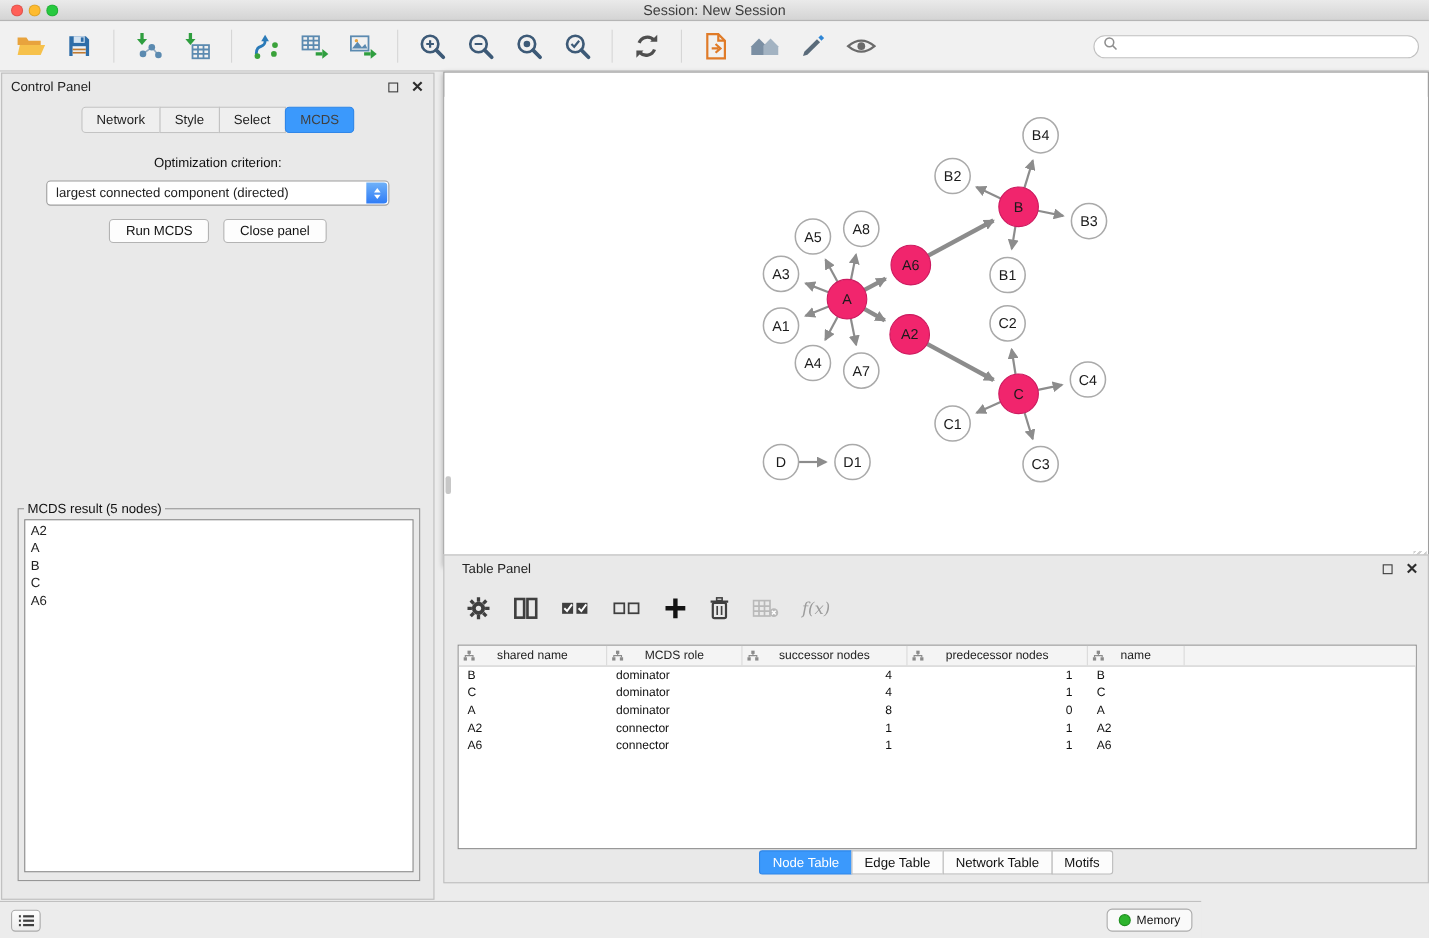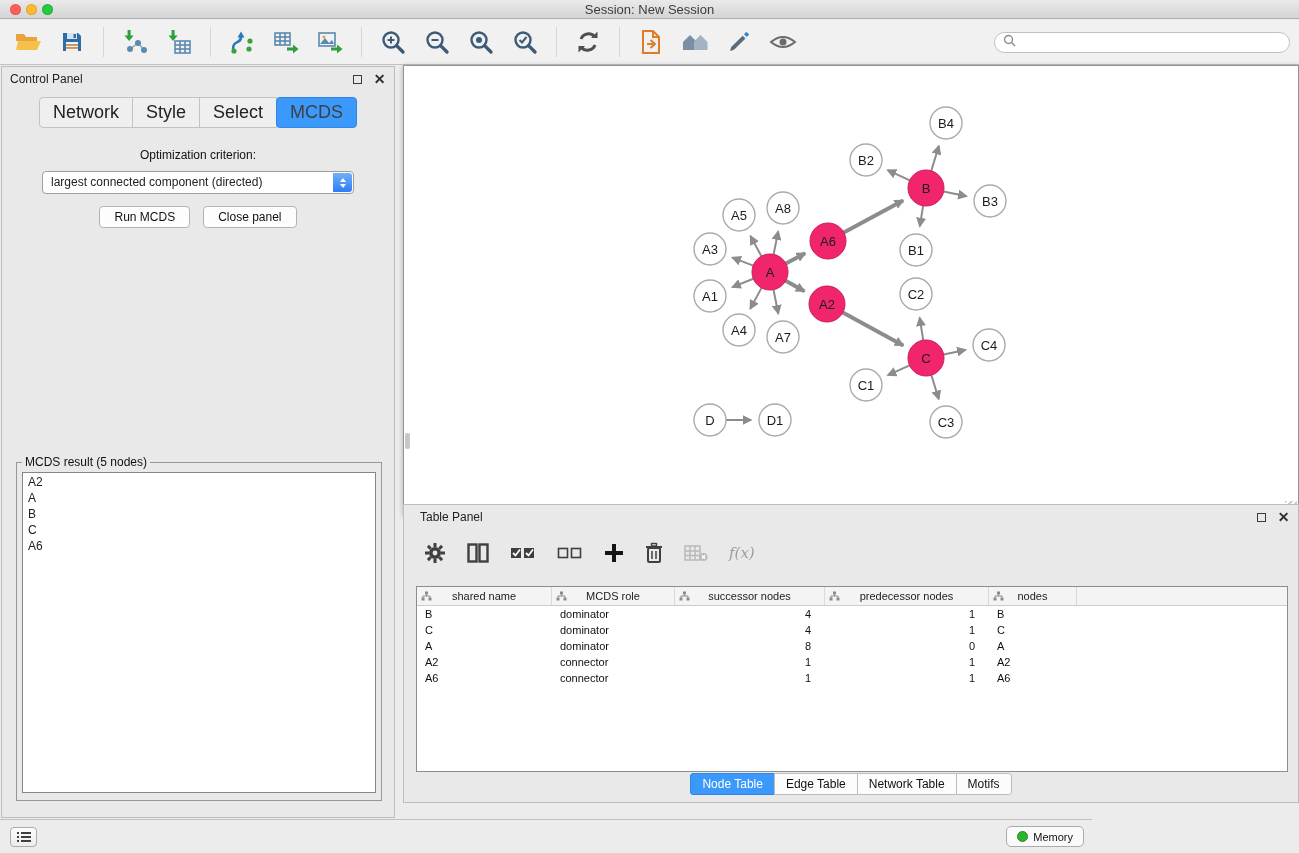--- a/index.html
+++ b/index.html
@@ -28,21 +28,21 @@
 
   
   .control-panel { position:absolute; left:1px; top:66px; width:394px; height:752px;
     background:#e9e9e9; border:1px solid #bdbdbd; }
   .panel-header { height:24px; display:flex; align-items:center; padding:0 8px; font-size:12px; color:#222; }
   .panel-header .spacer { flex:1; }
   .panel-btn { margin-left:9px; display:flex; align-items:center; justify-content:center; width:13px; height:13px; }
   .float-glyph { width:9px; height:9px; border:1.5px solid #3c3c3c; display:block; }
   .close-glyph { font-size:14px; font-weight:bold; color:#2d2d2d; line-height:13px; }
   .cp-tabs { display:flex; justify-content:center; margin-top:6px; }
-  .cp-tab { padding:4px 13px; font-size:18px; background:#efefef; border:1px solid #c3c3c3; margin-left:-1px; }
+  .cp-tab { padding:4px 13px; font-size:12px; background:#efefef; border:1px solid #c3c3c3; margin-left:-1px; }
   .cp-tab:first-child { margin-left:0; border-radius:4px 0 0 4px; }
   .cp-tab:last-child { border-radius:0 4px 4px 0; }
   .cp-tab.active { background:#3b99fc; color:#404040; border-color:#2f86e8; border-radius:4px; position:relative; z-index:1; }
   .opt-label { text-align:center; font-size:12px; margin-top:20px; color:#111; }
   .dropdown { position:relative; width:312px; height:23px; margin:9px auto 0; background:#fff;
     border:1px solid #9e9e9e; border-radius:4px; font-size:12px; line-height:21px; padding-left:8px; }
   .dropdown .stepper { position:absolute; right:1px; top:1px; bottom:1px; width:19px; border-radius:0 3px 3px 0;
     background:linear-gradient(#6fb1f9,#2f7cf6); display:flex; flex-direction:column; align-items:center; justify-content:center; }
   .stepper .up { width:0; height:0; border-left:3.5px solid transparent; border-right:3.5px solid transparent;
     border-bottom:4.5px solid #fff; margin-bottom:2px; }
@@ -536,21 +536,21 @@
             </svg></span>
           <span>predecessor nodes</span>
         </div>
         <div class="th" style="width: 88px;">
           <span class="col-type-icon"><svg width="11" height="10" viewBox="0 0 11 10">
               <rect x="4" y="0.5" width="3" height="3" fill="#8a8a8a"></rect>
               <rect x="0.5" y="6.5" width="3" height="3" fill="#8a8a8a"></rect>
               <rect x="7.5" y="6.5" width="3" height="3" fill="#8a8a8a"></rect>
               <path d="M5.5 3.5 V5 M2 6.5 V5 h7 v1.5" stroke="#8a8a8a" fill="none"></path>
             </svg></span>
-          <span>nodes</span>
+          <span>name</span>
         </div>
         <div class="th filler"></div>
       </div>
     <div>
         <div class="tr">
           <div class="td" style="width: 135px;">B</div>
           <div class="td" style="width: 123px;">dominator</div>
           <div class="td num" style="width: 150px;">4</div>
           <div class="td num" style="width: 164px;">1</div>
           <div class="td" style="width: 88px;">B</div>

